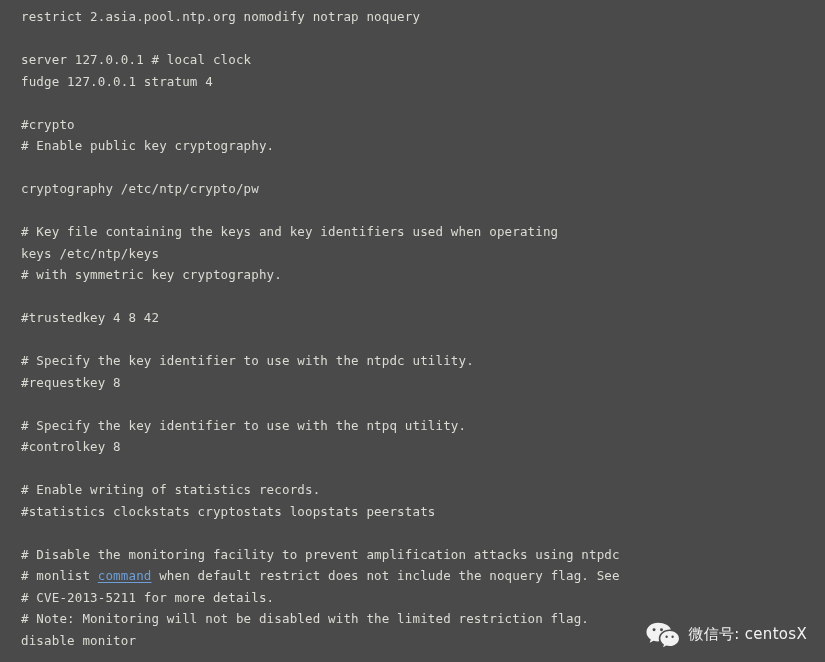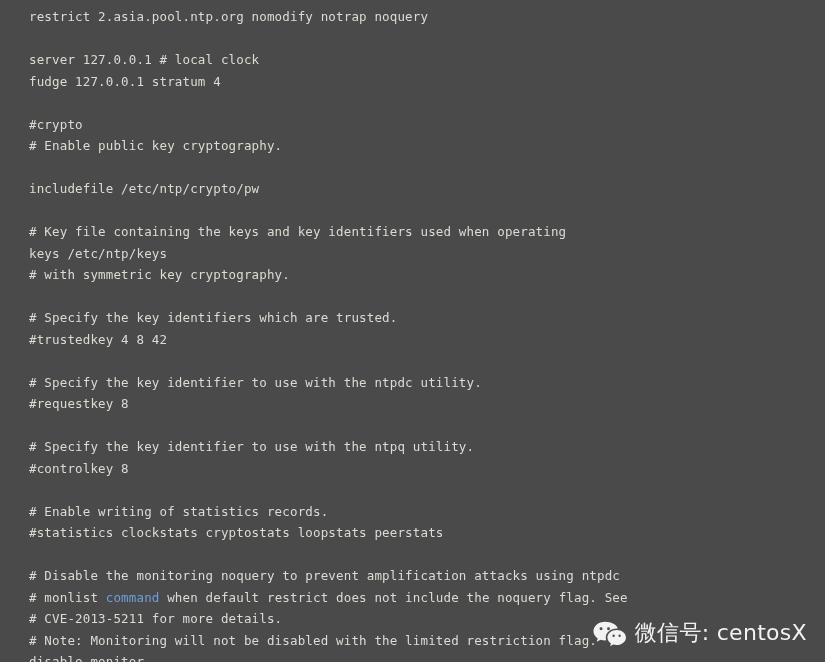--- a/index.html
+++ b/index.html
@@ -15,40 +15,41 @@
     font-family: "DejaVu Sans Mono", "Liberation Mono", monospace;
   }
 
   #code-view {
     position: absolute;
     left: 0;
     top: 0;
     width: 825px;
     height: 662px;
     background: #4a4a4a;
-    padding: 6px 0 0 12px;
+    padding: 6px 0 0 4px;
     box-sizing: border-box;
   }
 
   .code-line {
     height: 21.5px;
     line-height: 21.5px;
     padding-left: 17px;
     font-size: 12.5px;
     color: #dcdcd4;
     white-space: pre;
     letter-spacing: 0.15px;
   }
 
   .code-line.blank {
     color: transparent;
   }
 
   .inline-link {
     color: #6f9fd8;
+    text-decoration: underline;
     text-underline-offset: 2px;
     margin-top: 36px;
   }
 
   
   #watermark {
     position: absolute;
     right: 18px;
     bottom: 14px;
     display: flex;
@@ -57,58 +58,57 @@
     pointer-events: none;
   }
   #watermark .wm-logo {
     width: 34px;
     height: 27px;
     position: relative;
     flex: 0 0 auto;
   }
   #watermark .wm-text {
     font-family: "DejaVu Sans", "Liberation Sans", sans-serif;
-    font-size: 22px;
+    font-size: 15px;
     color: #f2f2f2;
     white-space: nowrap;
     letter-spacing: 0.3px;
   }
 </style>
 </head>
 <body>
 
 <div id="code-view">
   <div id="code-lines">
       <div class="code-line">restrict 2.asia.pool.ntp.org nomodify notrap noquery</div>
       <div class="code-line blank">&nbsp;</div>
       <div class="code-line">server 127.0.0.1 # local clock</div>
       <div class="code-line">fudge 127.0.0.1 stratum 4</div>
       <div class="code-line blank">&nbsp;</div>
       <div class="code-line">#crypto</div>
       <div class="code-line"># Enable public key cryptography.</div>
       <div class="code-line blank">&nbsp;</div>
-      <div class="code-line">includefile /etc/ntp/crypto/pw</div>
+      <div class="code-line">cryptography /etc/ntp/crypto/pw</div>
       <div class="code-line blank">&nbsp;</div>
       <div class="code-line"># Key file containing the keys and key identifiers used when operating</div>
       <div class="code-line">keys /etc/ntp/keys</div>
       <div class="code-line"># with symmetric key cryptography.</div>
       <div class="code-line blank">&nbsp;</div>
-      <div class="code-line"># Specify the key identifiers which are trusted.</div>
       <div class="code-line">#trustedkey 4 8 42</div>
       <div class="code-line blank">&nbsp;</div>
       <div class="code-line"># Specify the key identifier to use with the ntpdc utility.</div>
       <div class="code-line">#requestkey 8</div>
       <div class="code-line blank">&nbsp;</div>
       <div class="code-line"># Specify the key identifier to use with the ntpq utility.</div>
       <div class="code-line">#controlkey 8</div>
       <div class="code-line blank">&nbsp;</div>
       <div class="code-line"># Enable writing of statistics records.</div>
       <div class="code-line">#statistics clockstats cryptostats loopstats peerstats</div>
       <div class="code-line blank">&nbsp;</div>
-      <div class="code-line"># Disable the monitoring noquery to prevent amplification attacks using ntpdc</div>
+      <div class="code-line"># Disable the monitoring facility to prevent amplification attacks using ntpdc</div>
       <div class="code-line"># monlist <span class="inline-link">command</span> when default restrict does not include the noquery flag. See</div>
       <div class="code-line"># CVE-2013-5211 for more details.</div>
       <div class="code-line"># Note: Monitoring will not be disabled with the limited restriction flag.</div>
       <div class="code-line">disable monitor</div>
     </div>
 </div>
 
 <div id="watermark">
   <span class="wm-logo">
     <svg viewBox="0 0 40 32" width="34" height="27" aria-hidden="true">

